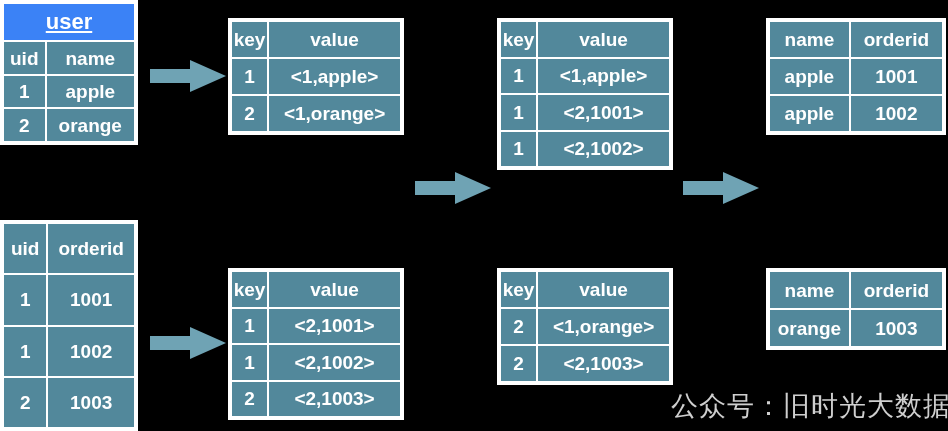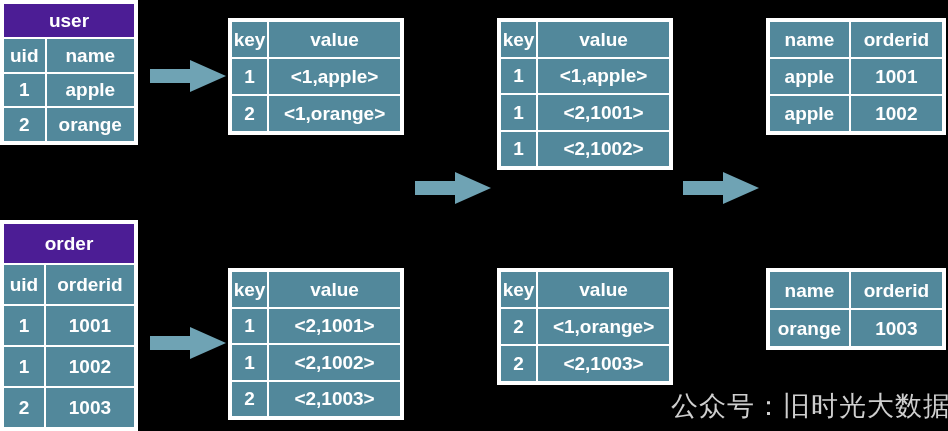--- a/index.html
+++ b/index.html
@@ -36,22 +36,23 @@
     color: #ffffff;
     text-align: center;
     vertical-align: middle;
     font-size: 19px;
     font-weight: bold;
     line-height: 1;
     white-space: nowrap;
     padding: 0;
   }
   .tbl td.title {
-    background: #4c1d95;
-    font-size: 19px;
+    background: #3b82f6;
+    font-size: 22px;
+    text-decoration: underline;
   }
 
   
   .src { left: 0; width: 138px; }
   .src td { width: 50%; }
   .src td.c1 { width: 44px; }
   .src td.c2 { width: 88px; }
 
   #tbl-user  { top: 0px;   height: 145px; }
   #tbl-order { top: 220px; height: 211px; }
@@ -112,23 +113,20 @@
         <td class="c1">2</td>
         <td class="c2">orange</td>
       </tr>
     </tbody>
       </table>
   </div>
 
   <div class="tbl src" id="tbl-order">
     <table>
       <tbody>
-          <tr>
-        <td class="title" colspan="2">order</td>
-      </tr>
       <tr>
         <td class="c1">uid</td>
         <td class="c2">orderid</td>
       </tr>
       <tr>
         <td class="c1">1</td>
         <td class="c2">1001</td>
       </tr>
       <tr>
         <td class="c1">1</td>

